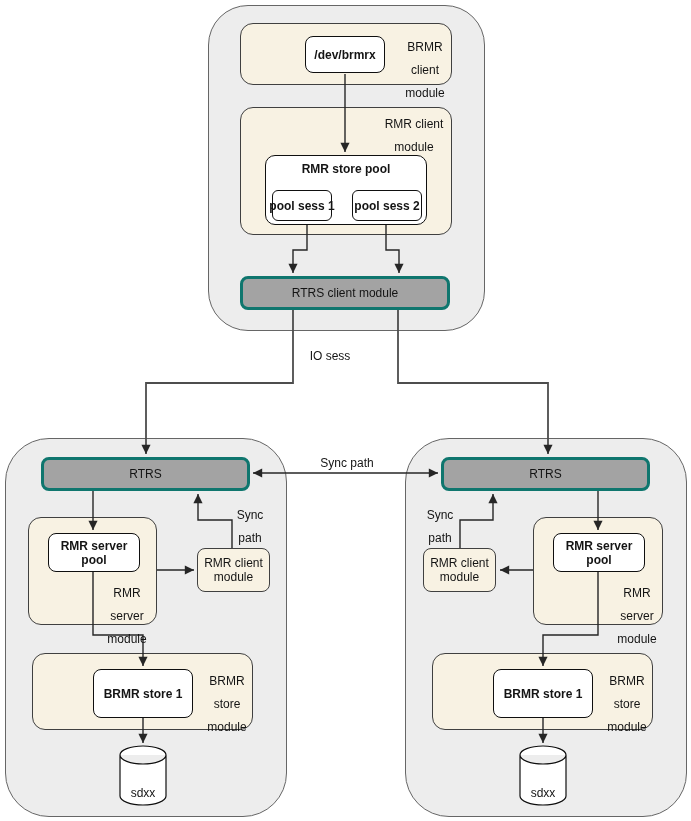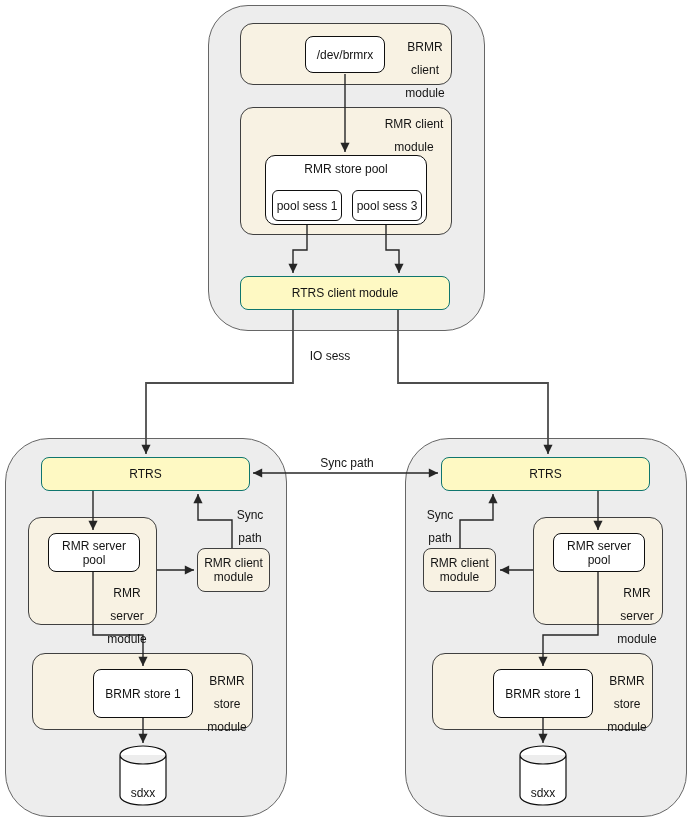--- a/index.html
+++ b/index.html
@@ -10,24 +10,24 @@
   }
   .abs{position:absolute;box-sizing:border-box;}
   .cluster{
     background:#ededed;border:1px solid #666666;border-radius:44px;
   }
   .module{
     background:#f8f2e3;border:1px solid #404040;border-radius:13px;
   }
   .node{
     background:#ffffff;border:1px solid #0f0f0f;border-radius:8px;
-    display:flex;align-items:center;justify-content:center;text-align:center;
+    display:flex;align-items:center;justify-content:center;text-align:center;font-weight:bold;
   }
   .graynode{
-    background:#fef9c3;border:1px solid #0f766e;border-radius:8px;
+    background:#a3a3a3;border:3px solid #0f766e;border-radius:8px;
     display:flex;align-items:center;justify-content:center;text-align:center;
   }
   .lbl{
     text-align:center;line-height:23px;
   }
   .nowrap{white-space:nowrap;}
   #edges{position:absolute;left:0;top:0;width:691px;height:821px;}
   .toplabel{display:flex;align-items:flex-start;justify-content:center;padding-top:6px;}
 </style>
 </head>
@@ -76,22 +76,22 @@
       <path d="M120,755 a23,9 0 0 1 46,0 v41 a23,9 0 0 1 -46,0 z M120,755 a23,9 0 0 0 46,0"></path>
       <path d="M520,755 a23,9 0 0 1 46,0 v41 a23,9 0 0 1 -46,0 z M520,755 a23,9 0 0 0 46,0"></path>
     </g>
   </svg>
 
   <div class="abs lbl" style="left:392px;top:36px;width:66px;">BRMR client module</div>
   <div class="abs node nowrap" style="left:305px;top:36px;width:80px;height:37px;">/dev/brmrx</div>
 
   <div class="abs lbl" style="left:374px;top:113px;width:80px;">RMR client module</div>
   <div class="abs node toplabel nowrap" style="left:265px;top:155px;width:162px;height:70px;border-radius:10px;align-items:flex-start;">RMR store pool</div>
-  <div class="abs node nowrap" style="left:272px;top:190px;width:70px;height:31px;border-radius:6px;">pool sess 1</div>
-  <div class="abs node nowrap" style="left:352px;top:190px;width:70px;height:31px;border-radius:6px;">pool sess 3</div>
+  <div class="abs node nowrap" style="left:272px;top:190px;width:60px;height:31px;border-radius:6px;">pool sess 1</div>
+  <div class="abs node nowrap" style="left:352px;top:190px;width:70px;height:31px;border-radius:6px;">pool sess 2</div>
 
   <div class="abs graynode nowrap" style="left:240px;top:276px;width:210px;height:34px;">RTRS client module</div>
 
   <div class="abs lbl nowrap" style="left:292px;top:345px;width:76px;">IO sess</div>
   <div class="abs lbl nowrap" style="left:317px;top:452px;width:60px;">Sync path</div>
 
   <div class="abs graynode nowrap" style="left:41px;top:457px;width:209px;height:34px;">RTRS</div>
   <div class="abs node" style="left:48px;top:533px;width:92px;height:39px;line-height:14px;">RMR server pool</div>
   <div class="abs lbl" style="left:96px;top:582px;width:62px;">RMR server module</div>
   <div class="abs module" style="left:197px;top:548px;width:73px;height:44px;border-radius:8px;display:flex;align-items:center;justify-content:center;text-align:center;line-height:14px;">RMR client module</div>

